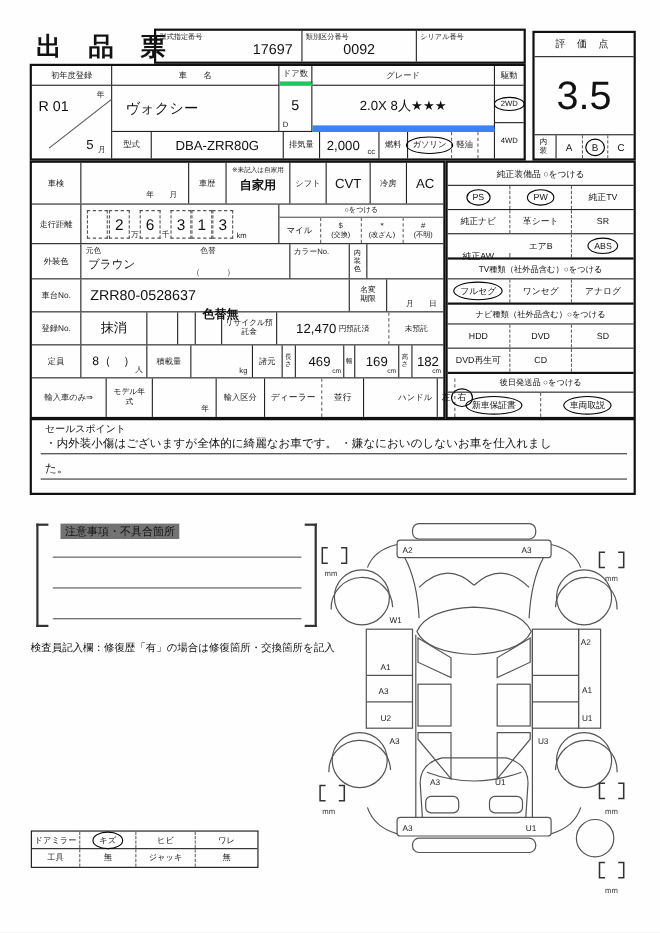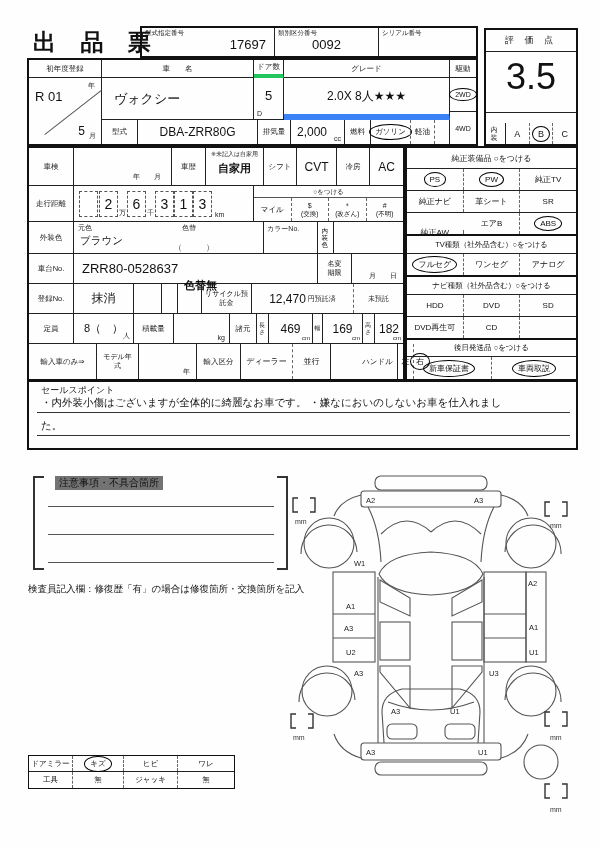--- a/index.html
+++ b/index.html
@@ -39,21 +39,21 @@
       <span class="abs lbl" style="left:3px;top:1px;font-size:6.5px;">類別区分番号</span>
       <span class="abs" style="left:0;right:0;top:9px;text-align:center;font-size:13px;">0092</span>
     </div>
     <div style="flex:1;position:relative;">
       <span class="abs lbl" style="left:3px;top:1px;font-size:6.5px;">シリアル番号</span>
     </div>
   </div>
 
   <div class="abs" style="left:484px;top:28px;width:94px;height:118px;border:2px solid #111;">
     <div class="cell" style="left:0;right:0;top:0;height:22px;border-bottom:1px solid #222;font-size:9px;letter-spacing:4px;">評 価 点</div>
-    <div class="cell" style="left:0;right:0;top:12px;height:71px;border-bottom:1px solid #222;font-size:36px;">3.5</div>
+    <div class="cell" style="left:0;right:0;top:22px;height:71px;border-bottom:1px solid #222;font-size:36px;">3.5</div>
     <div class="abs" style="left:0;right:0;top:93px;bottom:0;display:flex;">
       <div class="cl" style="flex:0 0 20px;font-size:7px;line-height:1.05;width:20px;">
           <span style="width:10px;display:inline-block;word-break:break-all;">内装</span>
         </div>
       <div class="cl cld" style="flex:1;">
           <span>A</span>
         </div>
       <div class="cl cld" style="flex:1;">
           <span class="circ">B</span>
         </div>

